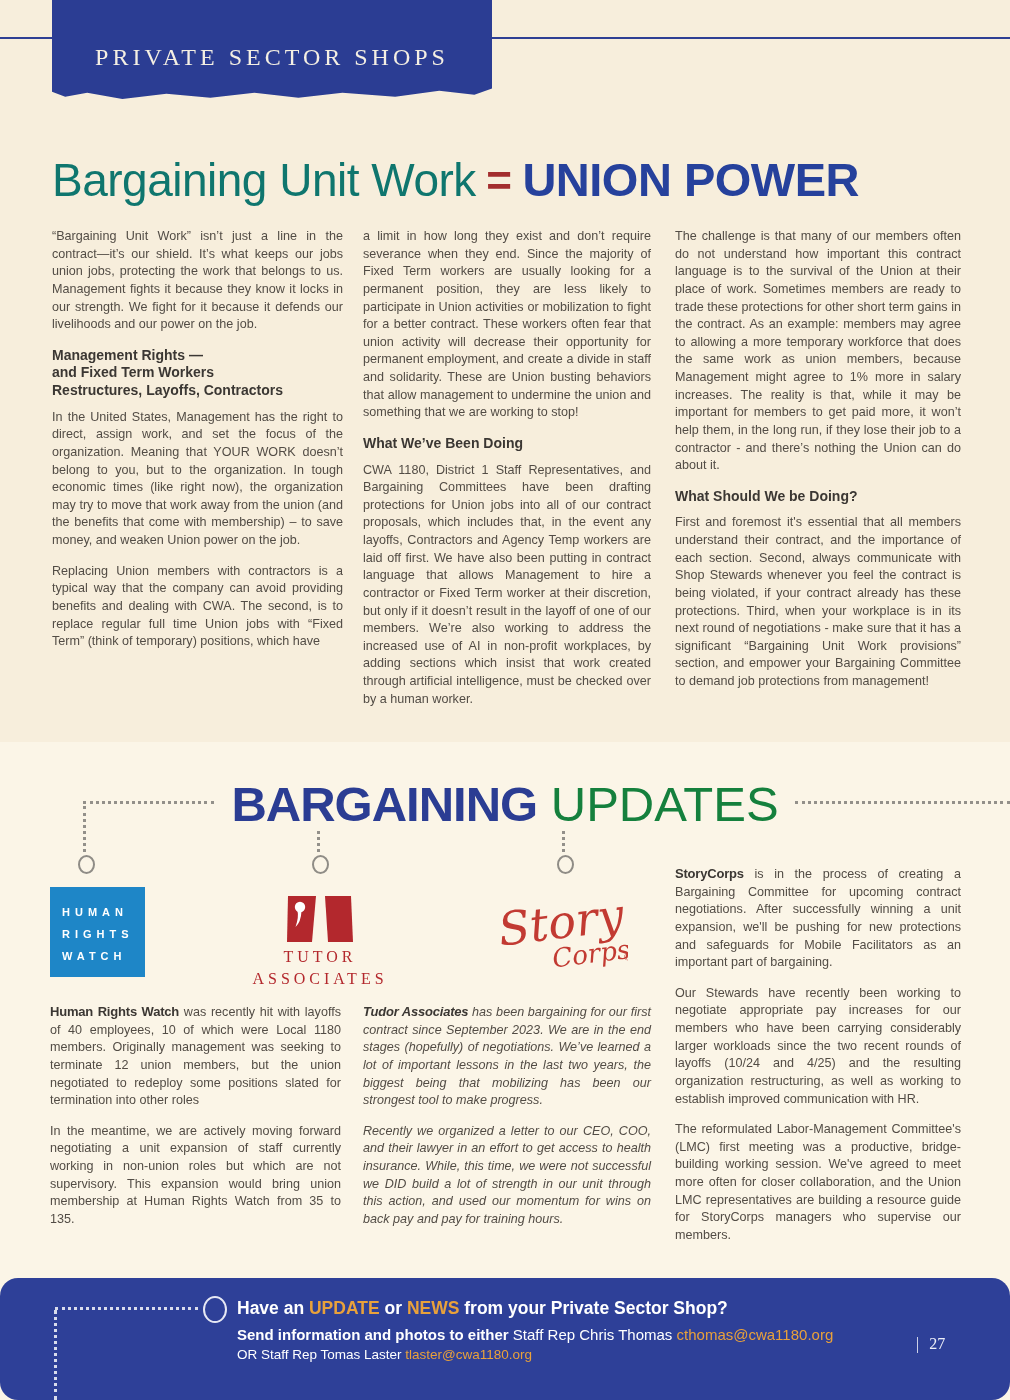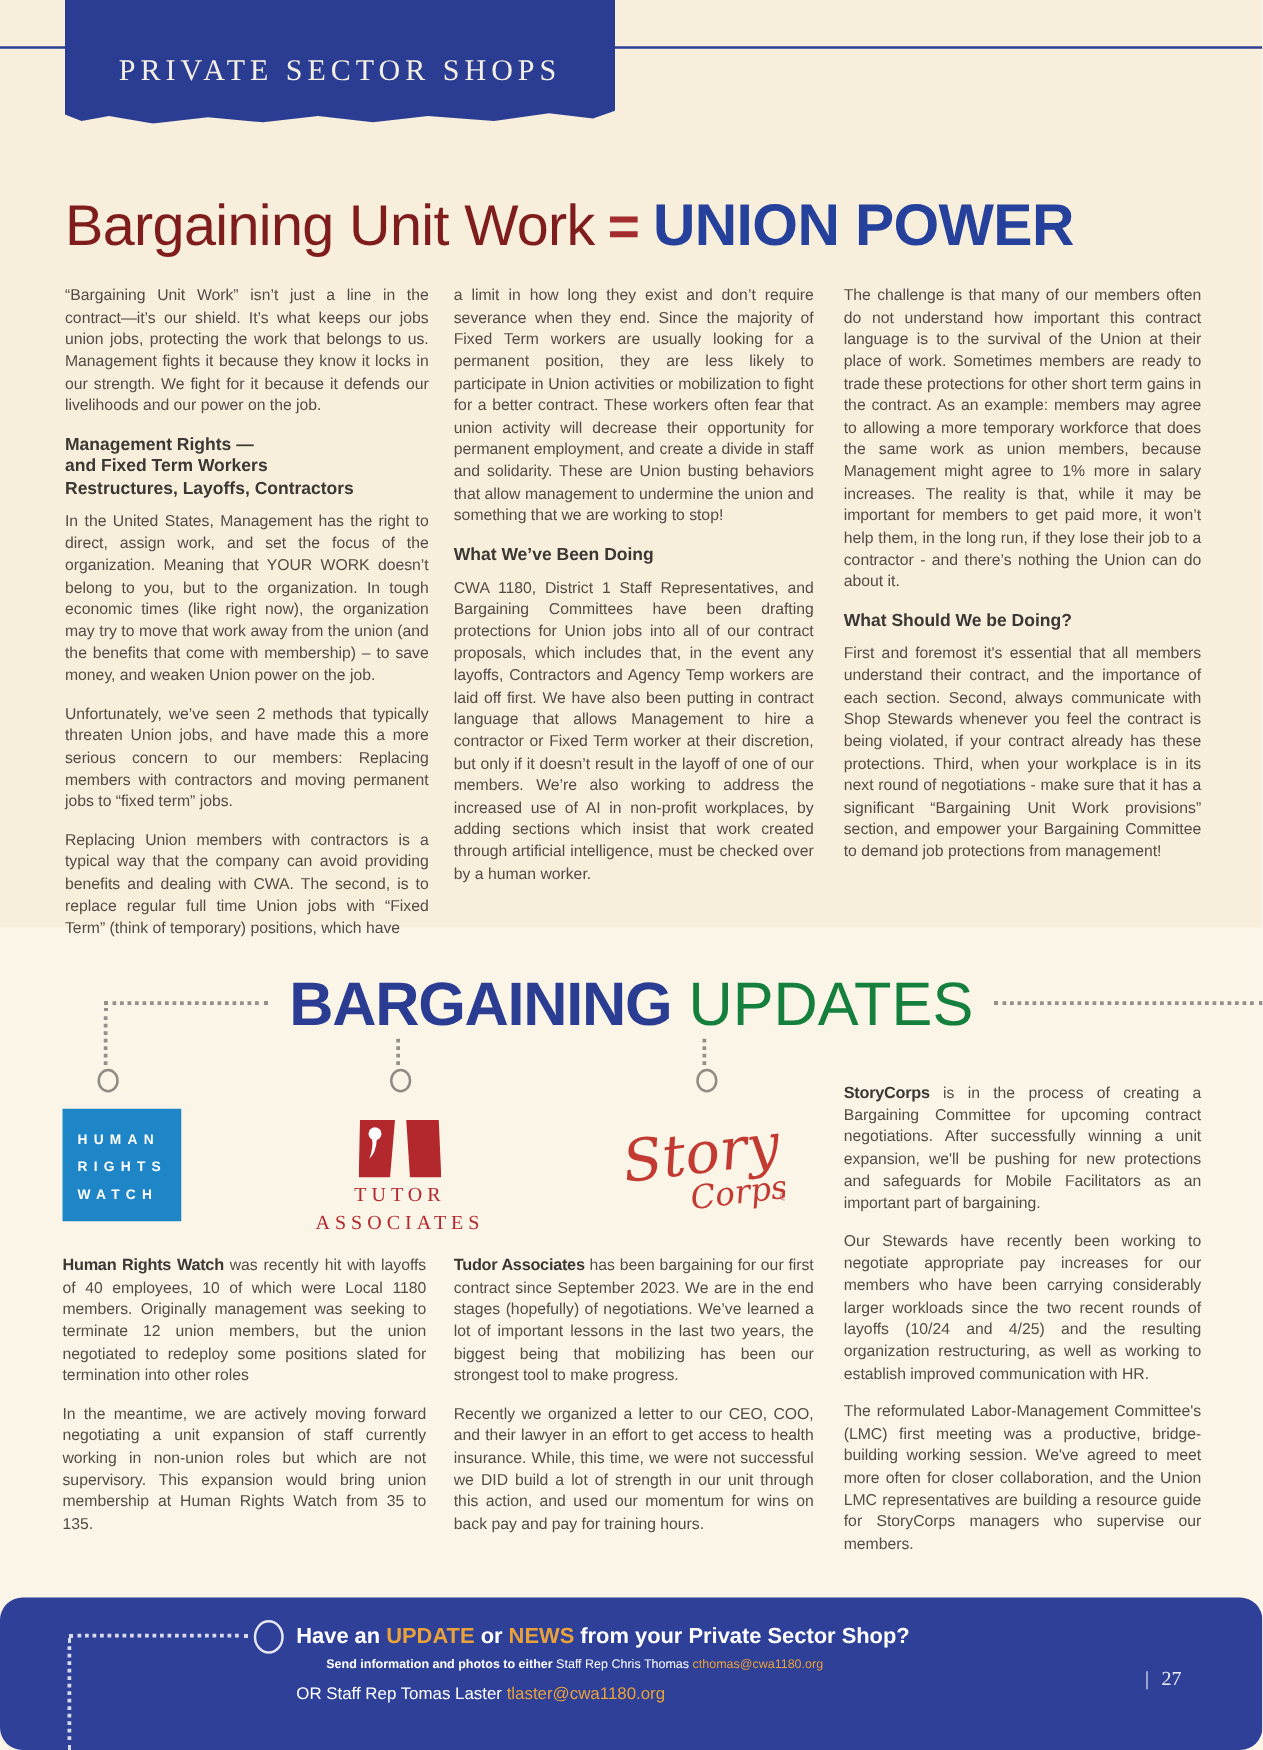--- a/index.html
+++ b/index.html
@@ -6,21 +6,21 @@
   body{font-family:"Liberation Sans",sans-serif;}
   #page{position:relative;width:1010px;height:1400px;background:#fbf5e7;overflow:hidden;}
   #top-section{position:absolute;left:0;top:0;width:1010px;height:742px;background:#f7eedc;}
   #top-rule{position:absolute;left:0;top:37px;width:1010px;height:2px;background:#2e3f94;}
   #banner{position:absolute;left:52px;top:0;width:440px;height:103px;background:#2b3d93;
     clip-path:polygon(0 0,100% 0,100% 86%,96% 92%,88% 88%,78% 94%,66% 90%,56% 95%,46% 90%,36% 95%,26% 91%,16% 96%,8% 90%,3% 94%,0 89%);
     filter:drop-shadow(0 5px 5px rgba(90,70,40,.45));}
   #banner .banner-text{position:absolute;left:0;top:44px;width:100%;text-align:center;
     font-family:"Liberation Serif",serif;font-size:24px;letter-spacing:4px;color:#f4efe3;}
   #main-title{position:absolute;left:52px;top:152px;width:930px;white-space:nowrap;}
-  #main-title .t-light{font-size:46px;font-weight:400;color:#7f1d1d;letter-spacing:-.5px;}
+  #main-title .t-light{font-size:46px;font-weight:400;color:#0f766e;letter-spacing:-.5px;}
   #main-title .t-eq{font-size:44px;font-weight:800;color:#a32d2e;padding:0 6px;}
   #main-title .t-heavy{font-size:47px;font-weight:800;color:#26419c;letter-spacing:-.5px;}
   .col{position:absolute;text-align:justify;font-size:12.6px;line-height:1.4;color:#524c45;}
   .col p{margin:0 0 13px 0;}
   .subhead{font-weight:bold;color:#3b3733;font-size:14px;line-height:1.26;text-align:left;margin:3px 0 9px 0;}
   .lead{font-weight:800;font-size:13px;color:#3b3733;letter-spacing:-.2px;}
   
   #updates-heading{position:absolute;left:0;top:776px;width:1010px;text-align:center;white-space:nowrap;}
   #updates-heading .u-bold{font-size:49px;font-weight:800;color:#2b3d93;letter-spacing:-1px;}
   #updates-heading .u-light{font-size:49px;font-weight:200;color:#15803d;letter-spacing:0;}
@@ -29,21 +29,21 @@
   .connector-circle{position:absolute;width:13px;height:15px;border:2px solid #8f8c86;border-radius:50%;background:transparent;}
   
   #hrw-logo{position:absolute;left:50px;top:887px;width:95px;height:90px;background:#1e86c7;color:#fff;
     font-weight:bold;font-size:11px;letter-spacing:5px;padding:14px 0 0 12px;box-sizing:border-box;line-height:2.0;}
   #tutor-logo{position:absolute;left:245px;top:896px;width:150px;text-align:center;color:#b3282d;}
   #tutor-logo .tutor-text{font-family:"Liberation Serif",serif;font-size:16px;letter-spacing:4px;line-height:1.35;}
   #storycorps-logo{position:absolute;left:498px;top:890px;width:130px;height:95px;}
   
   #footer{position:absolute;left:0;top:1278px;width:1010px;height:122px;background:#2e4098;color:#fff;border-radius:18px;}
   #footer .f-line1{position:absolute;left:237px;top:20px;font-size:17.5px;font-weight:bold;}
-  #footer .f-line2{position:absolute;left:237px;top:48px;font-size:10px;margin-left:24px;}
+  #footer .f-line2{position:absolute;left:237px;top:48px;font-size:15px;}
   #footer .f-line3{position:absolute;left:237px;top:69px;font-size:13.5px;}
   #footer .gold{color:#e9a13b;}
   #footer .f-bold{font-weight:bold;}
   #footer-dots{position:absolute;left:55px;top:29px;width:143px;border-top:3px dotted #d9dcec;}
   #footer-vdots{position:absolute;left:54px;top:32px;height:90px;border-left:3px dotted #d9dcec;}
   #footer-circle{position:absolute;left:203px;top:18px;width:20px;height:23px;border:2px solid #e6e8f4;border-radius:50%;}
   #page-num{position:absolute;left:916px;top:57px;font-size:16px;color:#eef0f8;font-family:"Liberation Serif",serif;}
   #page-num .pn-bar{font-weight:300;padding-right:10px;}
 </style>
 </head>
@@ -64,21 +64,20 @@
   </div>
 
   <div class="col" style="left:52px;top:228px;width:291px;">
     <p>“Bargaining Unit Work” isn’t just a line in the contract—it’s our shield. It’s what keeps our jobs union jobs, protecting the work that belongs to us. Management fights it because they know it locks in our strength. We fight for it because it defends our livelihoods and our power on the job.</p>
     <div class="subhead">
       <div>Management Rights —</div>
       <div>and Fixed Term Workers</div>
       <div>Restructures, Layoffs, Contractors</div>
     </div>
     <p>In the United States, Management has the right to direct, assign work, and set the focus of the organization. Meaning that YOUR WORK doesn’t belong to you, but to the organization. In tough economic times (like right now), the organization may try to move that work away from the union (and the benefits that come with membership) – to save money, and weaken Union power on the job.</p>
-    <p>Unfortunately, we’ve seen 2 methods that typically threaten Union jobs, and have made this a more serious concern to our members: Replacing members with contractors and moving permanent jobs to “fixed term” jobs.</p>
     <p>Replacing Union members with contractors is a typical way that the company can avoid providing benefits and dealing with CWA. The second, is to replace regular full time Union jobs with “Fixed Term” (think of temporary) positions, which have</p>
   </div>
 
   <div class="col" style="left:363px;top:228px;width:288px;">
     <p>a limit in how long they exist and don’t require severance when they end. Since the majority of Fixed Term workers are usually looking for a permanent position, they are less likely to participate in Union activities or mobilization to fight for a better contract. These workers often fear that union activity will decrease their opportunity for permanent employment, and create a divide in staff and solidarity. These are Union busting behaviors that allow management to undermine the union and something that we are working to stop!</p>
     <div class="subhead">What We’ve Been Doing</div>
     <p>CWA 1180, District 1 Staff Representatives, and Bargaining Committees have been drafting protections for Union jobs into all of our contract proposals, which includes that, in the event any layoffs, Contractors and Agency Temp workers are laid off first. We have also been putting in contract language that allows Management to hire a contractor or Fixed Term worker at their discretion, but only if it doesn’t result in the layoff of one of our members. We’re also working to address the increased use of AI in non-profit workplaces, by adding sections which insist that work created through artificial intelligence, must be checked over by a human worker.</p>
   </div>
 
   <div class="col" style="left:675px;top:228px;width:286px;">
@@ -130,21 +129,21 @@
     <p><span class="lead">StoryCorps</span><span> is in the process of creating a Bargaining Committee for upcoming contract negotiations. After successfully winning a unit expansion, we'll be pushing for new protections and safeguards for Mobile Facilitators as an important part of bargaining.</span></p>
     <p>Our Stewards have recently been working to negotiate appropriate pay increases for our members who have been carrying considerably larger workloads since the two recent rounds of layoffs (10/24 and 4/25) and the resulting organization restructuring, as well as working to establish improved communication with HR.</p>
     <p>The reformulated Labor-Management Committee's (LMC) first meeting was a productive, bridge-building working session. We've agreed to meet more often for closer collaboration, and the Union LMC representatives are building a resource guide for StoryCorps managers who supervise our members.</p>
   </div>
 
   <div class="col" style="left:50px;top:1003px;width:291px;">
     <p><span class="lead">Human Rights Watch</span><span> was recently hit with layoffs of 40 employees, 10 of which were Local 1180 members. Originally management was seeking to terminate 12 union members, but the union negotiated to redeploy some positions slated for termination into other roles</span></p>
     <p>In the meantime, we are actively moving forward negotiating a unit expansion of staff currently working in non-union roles but which are not supervisory. This expansion would bring union membership at Human Rights Watch from 35 to 135.</p>
   </div>
 
-  <div class="col" style="left:363px;top:1003px;width:288px;">
+  <div class="col" style="left:363px;top:1003px;width:288px;font-style:italic;">
     <p><span class="lead">Tudor Associates</span><span> has been bargaining for our first contract since September 2023. We are in the end stages (hopefully) of negotiations. We’ve learned a lot of important lessons in the last two years, the biggest being that mobilizing has been our strongest tool to make progress.</span></p>
     <p>Recently we organized a letter to our CEO, COO, and their lawyer in an effort to get access to health insurance. While, this time, we were not successful we DID build a lot of strength in our unit through this action, and used our momentum for wins on back pay and pay for training hours.</p>
   </div>
 
   <div id="footer">
     <div id="footer-dots"></div>
     <div id="footer-vdots"></div>
     <div id="footer-circle"></div>
     <div class="f-line1">
       <span>Have an </span><span class="gold">UPDATE</span><span> or </span><span class="gold">NEWS</span><span> from your Private Sector Shop?</span>

